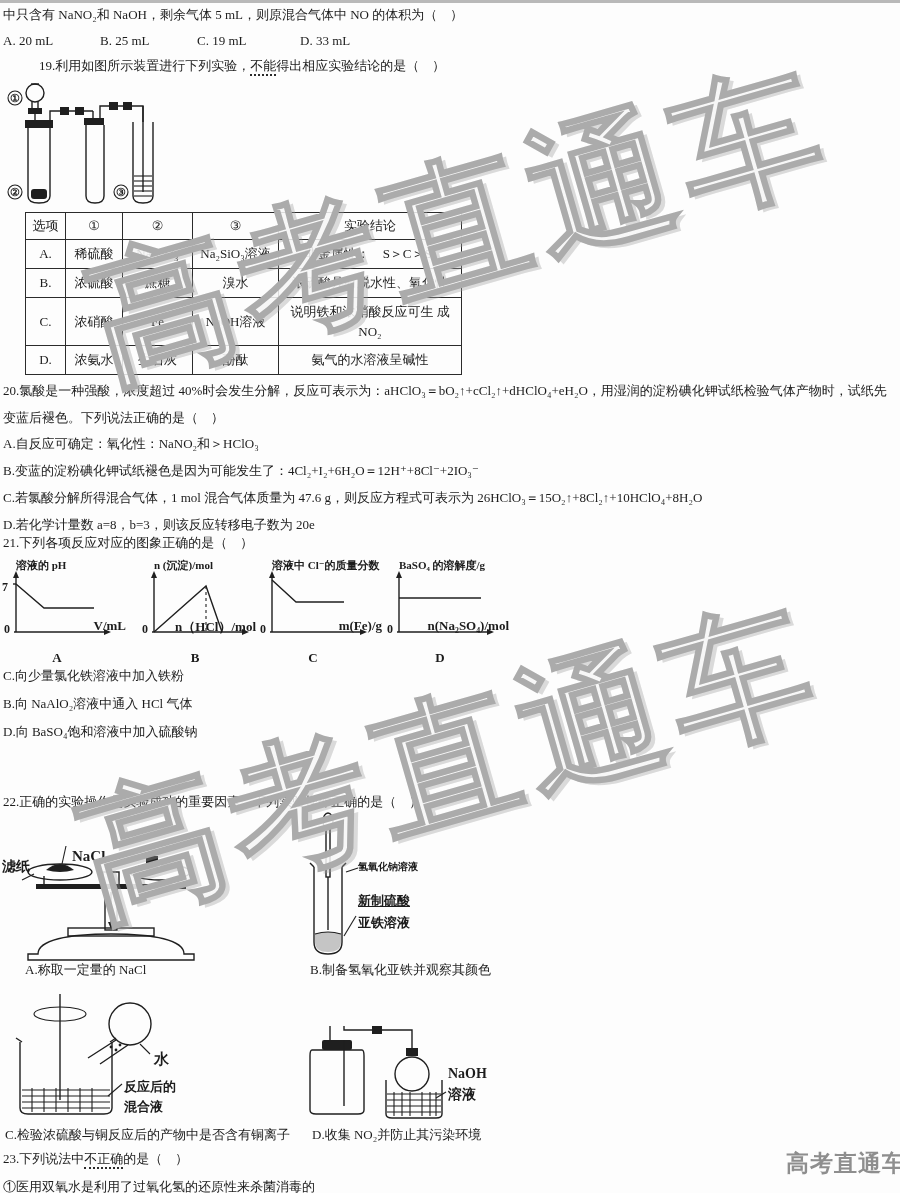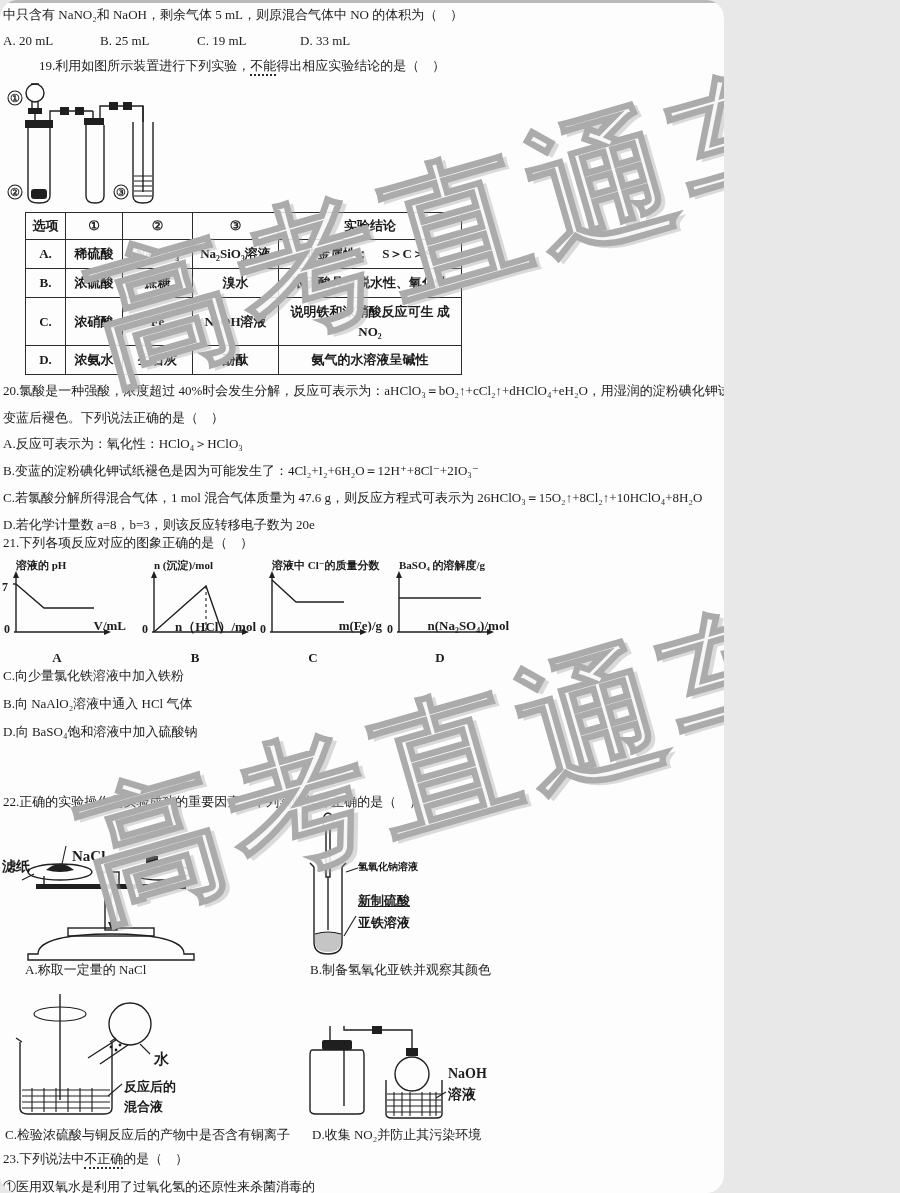--- a/index.html
+++ b/index.html
@@ -1,25 +1,25 @@
 <!DOCTYPE html>
 <html><head>
 <meta charset="utf-8">
 <style>
   html,body{margin:0;padding:0;background:#e8e8e8;}
-  .page{position:relative;width:724px;height:1193px;background:#fdfdfd;overflow:hidden;
-        font-family:"Liberation Serif","DejaVu Serif",serif;color:#1c1c1c;font-size:13px;border-radius:18px;}
+  .page{position:relative;width:900px;height:1193px;background:#fdfdfd;overflow:hidden;
+        font-family:"Liberation Serif","DejaVu Serif",serif;color:#1c1c1c;font-size:13px;}
   .abs{position:absolute;}
   .nowrap{white-space:nowrap;}
   .scan-edge{position:absolute;top:0;left:0;width:100%;height:3px;background:#b9b9b9;}
   .emdot{border-bottom:2px dotted #2a2a2a;padding-bottom:1px;}
   .opt-line{line-height:27px;white-space:nowrap;}
   .opt-line21{line-height:28px;white-space:nowrap;}
   table.exp{border-collapse:collapse;table-layout:fixed;}
-  table.exp td,table.exp th{border:1px solid #2b2b2b;font-weight:bold;text-align:center;
+  table.exp td,table.exp th{border:1px solid #2b2b2b;font-weight:normal;text-align:center;
         vertical-align:middle;padding:2px 3px;font-size:13px;line-height:20px;}
   .graph{position:absolute;width:130px;height:100px;}
   .graph .ylab{position:absolute;top:0;left:14px;font-weight:bold;font-size:11px;white-space:nowrap;}
   .graph .ytick{position:absolute;left:0;top:22px;font-weight:bold;font-size:12px;}
   .graph .orig{position:absolute;left:2px;top:64px;font-weight:bold;font-size:12px;}
   .graph .xlab{position:absolute;top:60px;right:6px;font-weight:bold;font-size:13px;white-space:nowrap;}
   .graph .cap{position:absolute;top:92px;left:0;width:110px;text-align:center;font-weight:bold;font-size:13px;}
   .dlabel{font-weight:bold;white-space:nowrap;}
   .caption{white-space:nowrap;font-size:13px;}
   .wm{position:absolute;z-index:5;pointer-events:none;white-space:nowrap;
@@ -147,21 +147,21 @@
       <td>浓氨水</td>
       <td>生石灰</td>
       <td>酚酞</td>
       <td>氨气的水溶液呈碱性</td>
     </tr>
   </tbody>
     </table>
 
   <div class="abs" style="left:3px;top:377px;width:895px;line-height:27px;">20.氯酸是一种强酸，浓度超过 40%时会发生分解，反应可表示为：aHClO₃＝bO₂↑+cCl₂↑+dHClO₄+eH₂O，用湿润的淀粉碘化钾试纸检验气体产物时，试纸先变蓝后褪色。下列说法正确的是（　）</div>
   <div class="abs" style="left:3px;top:430px;">
-    <div class="opt-line">A.反应可表示为：氧化性：HClO₄＞HClO₃</div>
+    <div class="opt-line">A.自反应可确定：氧化性：NaNO₂和＞HClO₃</div>
     <div class="opt-line">B.变蓝的淀粉碘化钾试纸褪色是因为可能发生了：4Cl₂+I₂+6H₂O＝12H⁺+8Cl⁻+2IO₃⁻</div>
     <div class="opt-line">C.若氯酸分解所得混合气体，1 mol 混合气体质量为 47.6 g，则反应方程式可表示为 26HClO₃＝15O₂↑+8Cl₂↑+10HClO₄+8H₂O</div>
     <div class="opt-line">D.若化学计量数 a=8，b=3，则该反应转移电子数为 20e</div>
   </div>
 
   <div class="abs nowrap" style="left:3px;top:534px;">21.下列各项反应对应的图象正确的是（　）</div>
 
   <div class="graph" style="left:2px;top:558px;">
     <div class="ylab">溶液的 pH</div>
     <div class="ytick">7</div>

